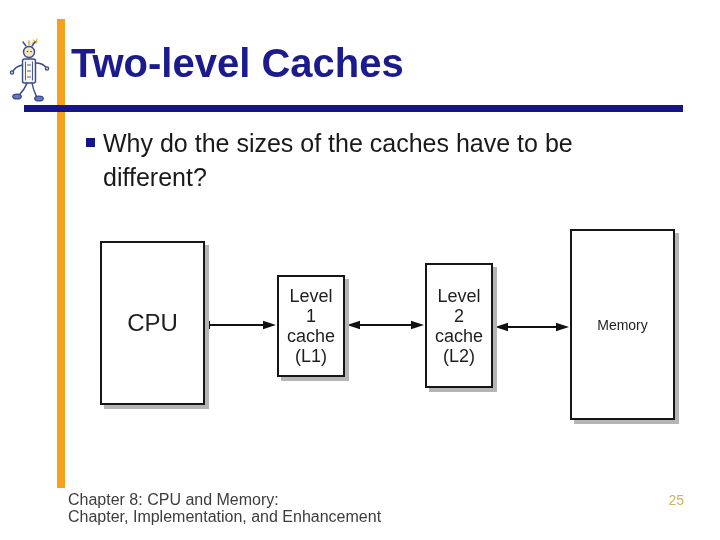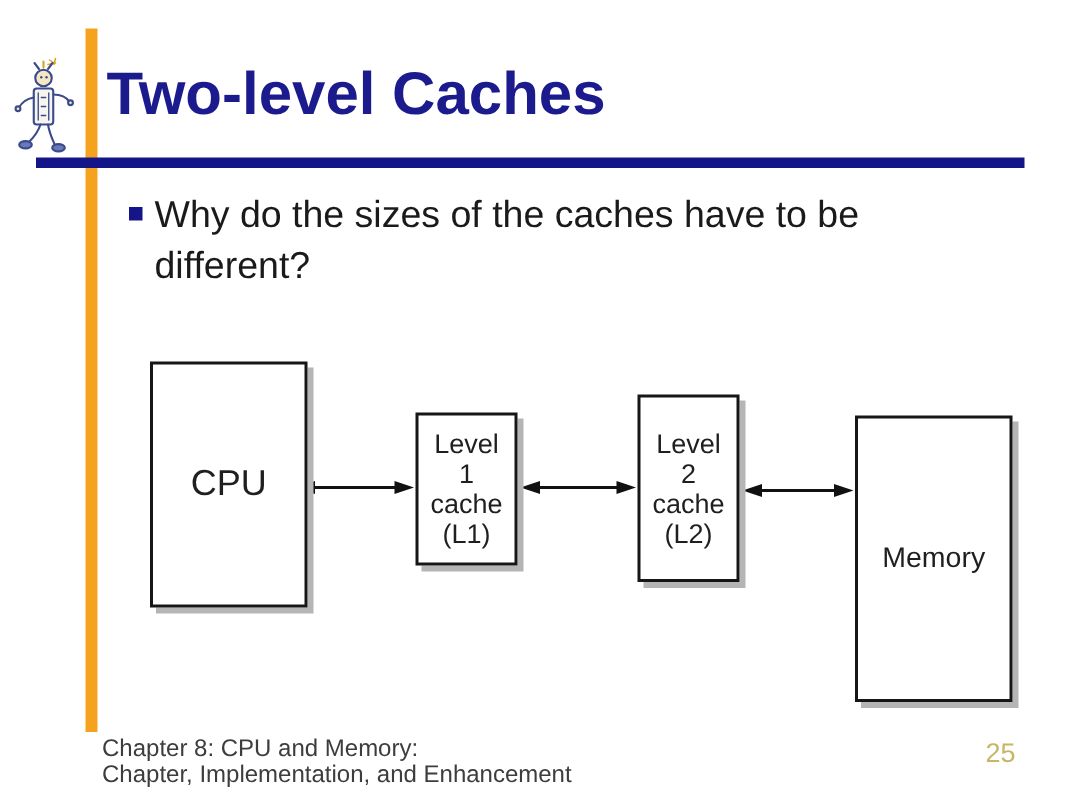--- a/index.html
+++ b/index.html
@@ -23,24 +23,24 @@
   .dbox{
     position:absolute;background:#ffffff;border:2px solid #161616;
     box-shadow:4px 4px 0 #b5b5b5;box-sizing:border-box;
     display:flex;flex-direction:column;align-items:center;justify-content:center;
     color:#1f1f1f;text-align:center;z-index:2;
   }
   .dbox .bline{display:block;}
   .box-cpu{left:100px;top:241px;width:105px;height:164px;font-size:24px;}
   .box-l1{left:277px;top:275px;width:68px;height:102px;font-size:18px;line-height:20px;}
   .box-l2{left:425px;top:263px;width:68px;height:125px;font-size:18px;line-height:20px;}
-  .box-memory{left:570px;top:229px;width:105px;height:191px;font-size:19px;margin-top:48px;}
+  .box-memory{left:570px;top:229px;width:105px;height:191px;font-size:14px;}
   .arrows{position:absolute;left:0;top:0;z-index:1;pointer-events:none;}
   .footer{position:absolute;left:68px;top:491px;font-size:16px;line-height:17px;color:#3d3d3d;}
-  .page-number{position:absolute;left:650px;top:492px;width:34px;text-align:center;font-size:18px;color:#c9b566;}
+  .page-number{position:absolute;left:650px;top:492px;width:34px;text-align:right;font-size:14px;color:#c9b566;}
 </style>
 </head>
 <body>
 
 <div class="slide">
 
   <svg class="mascot" width="48" height="66" viewBox="0 0 48 66">
     <g fill="none" stroke="#3a4a8c" stroke-width="1.4" stroke-linecap="round">
 
       <g stroke="#d9a520" stroke-width="1">

